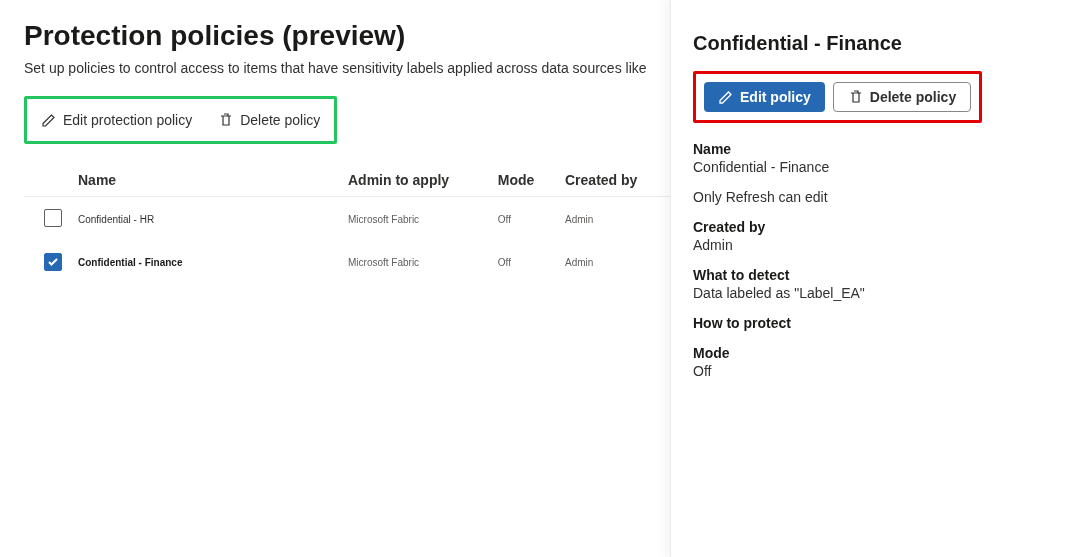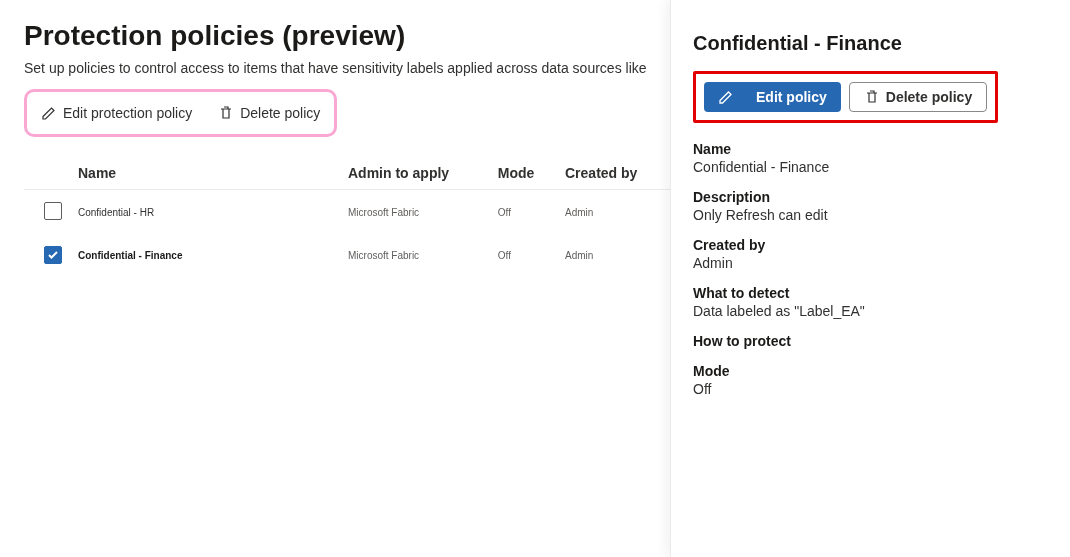--- a/index.html
+++ b/index.html
@@ -23,42 +23,42 @@
     }
     .page-title {
       font-size: 28px;
       font-weight: 600;
       color: #1b1a19;
       margin-bottom: 8px;
     }
     .page-subtitle {
       font-size: 14px;
       color: #323130;
-      margin-bottom: 13px;
+      margin-bottom: 20px;
       white-space: nowrap;
       overflow: hidden;
     }
     .toolbar {
       display: flex;
       align-items: center;
       gap: 6px;
       margin-bottom: 18px;
     }
     .btn-primary {
       background: #2768b3;
       color: #ffffff;
       border: none;
       border-radius: 4px;
       padding: 7px 14px;
       font-size: 14px;
       font-weight: 600;
       cursor: pointer;
       display: inline-flex;
       align-items: center;
-      gap: 22px;
+      gap: 6px;
     }
     .btn-secondary {
       background: transparent;
       color: #323130;
       border: none;
       border-radius: 4px;
       padding: 7px 10px;
       font-size: 14px;
       font-weight: 400;
       cursor: pointer;
@@ -73,22 +73,22 @@
       border-radius: 4px;
       padding: 6px 14px;
       font-size: 14px;
       font-weight: 600;
       cursor: pointer;
       display: inline-flex;
       align-items: center;
       gap: 6px;
     }
     .highlight-box {
-      border: 3px solid #f9a8d4;
-      border-radius: 10px;
+      border: 3px solid #22c55e;
+      border-radius: 2px;
       padding: 6px 4px;
       display: inline-flex;
       gap: 6px;
       justify-content: space-between;
     }
     .icon {
       display: inline-flex;
       align-items: center;
       justify-content: center;
     }
@@ -268,21 +268,20 @@
       </span>
       <span>Delete policy</span>
     </button>
   </div>
 
   <div class="detail-group">
     <div class="detail-label">Name</div>
     <div class="detail-value">Confidential - Finance</div>
   </div>
   <div class="detail-group">
-    <div class="detail-label">Description</div>
     <div class="detail-value">Only Refresh can edit</div>
   </div>
   <div class="detail-group">
     <div class="detail-label">Created by</div>
     <div class="detail-value">Admin</div>
   </div>
   <div class="detail-group">
     <div class="detail-label">What to detect</div>
     <div class="detail-value">Data labeled as "Label_EA"</div>
   </div>

